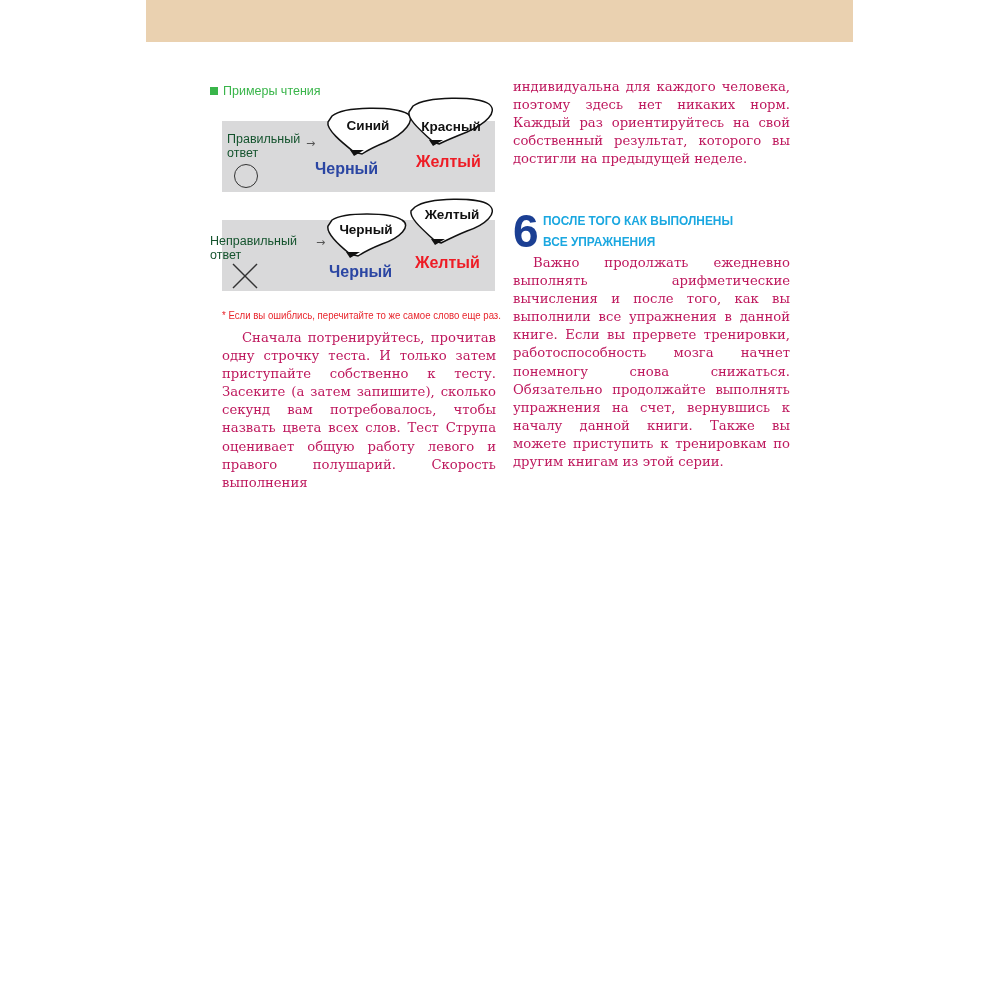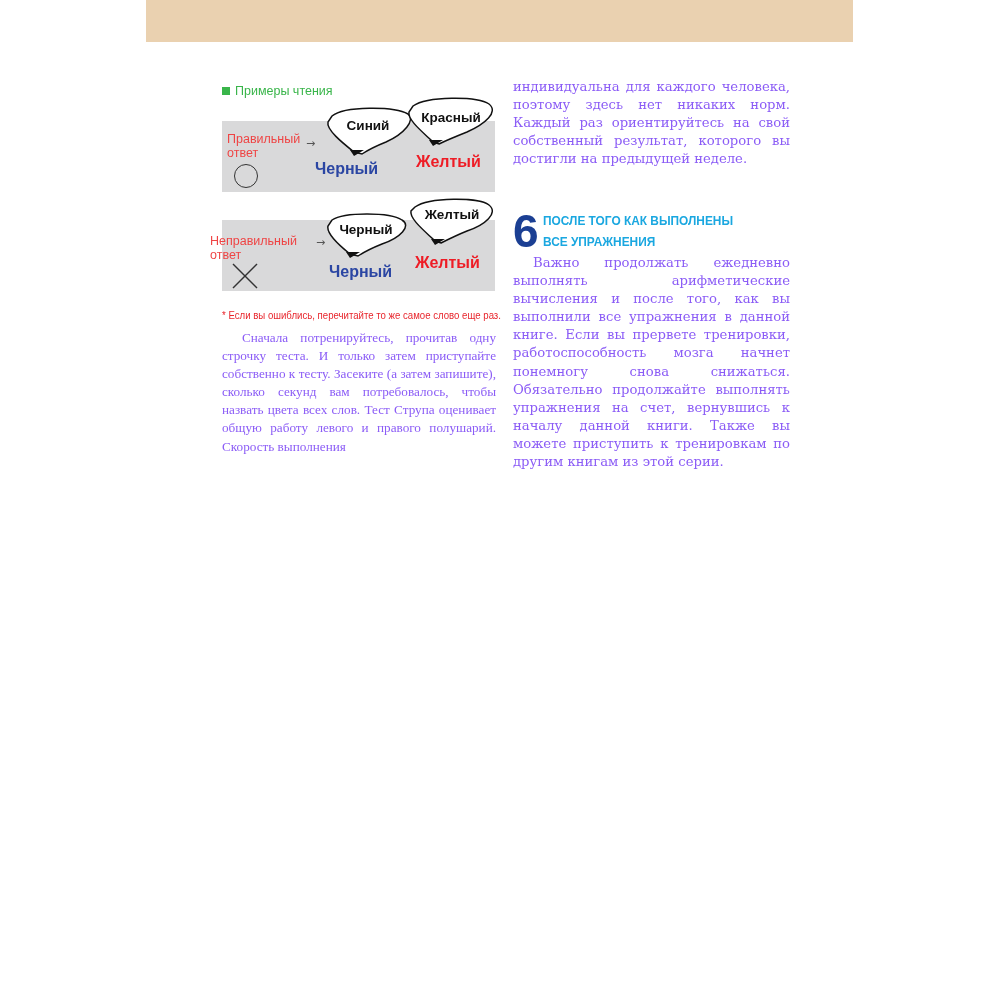--- a/index.html
+++ b/index.html
@@ -1,26 +1,26 @@
 <!DOCTYPE html>
 <html><head>
 <meta charset="utf-8">
 <style>
   html, body { margin: 0; padding: 0; }
   body { width: 1000px; height: 1000px; background: #ffffff; position: relative; overflow: hidden; font-family: "Liberation Serif", serif; }
   .banner { position: absolute; left: 146px; top: 0; width: 707px; height: 42px; background: #ead1b0; }
-  .serif-text { font-family: "DejaVu Serif", "Liberation Serif", serif; font-size: 13.2px; line-height: 18.1px; color: #8b5cf6; text-align: justify; text-align-last: left; }
-  .para-col-left { position: absolute; left: 222px; top: 329px; width: 274px; font-family: Liberation Serif, serif; }
+  .serif-text { font-family: "DejaVu Serif", "Liberation Serif", serif; font-size: 13.2px; line-height: 18.1px; color: #be185d; text-align: justify; text-align-last: left; }
+  .para-col-left { position: absolute; left: 222px; top: 329px; width: 274px; }
   .para-col-right-top { position: absolute; left: 513px; top: 78px; width: 277px; }
   .para-col-right-bottom { position: absolute; left: 513px; top: 254px; width: 277px; }
   .indent { text-indent: 20px; }
-  .section-label { position: absolute; left: 222px; top: 84px; font-family: "Liberation Sans", sans-serif; font-size: 12.5px; color: #39b54a; display: flex; align-items: center; }
+  .section-label { position: absolute; left: 210px; top: 84px; font-family: "Liberation Sans", sans-serif; font-size: 12.5px; color: #39b54a; display: flex; align-items: center; }
   .section-label .sq { width: 8px; height: 8px; background: #39b54a; margin-right: 5px; display: inline-block; }
   .gray-box { position: absolute; left: 222px; width: 273px; height: 71px; background: #d9d9da; }
-  .box-label { position: absolute; font-family: "Liberation Sans", sans-serif; font-size: 12.5px; line-height: 14px; color: #ef4444; }
+  .box-label { position: absolute; font-family: "Liberation Sans", sans-serif; font-size: 12.5px; line-height: 14px; color: #14532d; }
   .arrow { position: absolute; font-family: "DejaVu Sans", sans-serif; font-size: 11px; color: #555; }
   .bubble { position: absolute; }
   .bubble svg { position: absolute; left: 0; top: 0; overflow: visible; }
   .bubble-text { position: absolute; left: 0; width: 100%; text-align: center; font-family: "Liberation Sans", sans-serif; font-weight: bold; font-size: 13.5px; color: #111; }
   .color-word { position: absolute; font-family: "Liberation Sans", sans-serif; font-weight: bold; font-size: 16px; }
   .blue { color: #2b46a3; }
   .red { color: #ee1c25; }
   .note { position: absolute; left: 222px; top: 309px; font-family: "Liberation Sans", sans-serif; font-size: 11.2px; color: #e8262d; transform: scaleX(0.86); transform-origin: left; white-space: nowrap; }
   .heading { position: absolute; left: 513px; top: 208px; display: flex; align-items: center; }
   .heading .num { font-family: "Liberation Sans", sans-serif; font-weight: bold; font-size: 46px; color: #1b3f93; line-height: 46px; margin-right: 4px; }
@@ -51,21 +51,21 @@
   </svg>
   <div class="bubble-text" style="top:10px;">Синий</div>
 </div>
 <div class="color-word blue" style="left:315px; top:160px;">Черный</div>
 
 <div class="bubble" style="left:407px; top:98px; width:88px; height:50px;">
   <svg width="88" height="50">
     <path d="M6,8 C20,-2 70,-2 82,6 C92,14 78,26 60,34 C50,38 40,42 32,46 L26,44 C18,36 0,22 2,14 Z" fill="#fff" stroke="#111" stroke-width="1.5"></path>
     <path d="M22,42 L36,42 L26,48 Z" fill="#111"></path>
   </svg>
-  <div class="bubble-text" style="top:12px;">Красный</div>
+  <div class="bubble-text" style="top:21px;">Красный</div>
 </div>
 <div class="color-word red" style="left:416px; top:153px;">Желтый</div>
 
 <div class="gray-box" style="top:220px;"></div>
 <div class="box-label" style="left:210px; top:234px;">
   <div>Неправильный</div>
   <div>ответ</div>
 </div>
 <span class="arrow" style="left:316px; top:236px;">→</span>
 <svg style="position:absolute; left:232px; top:263px;" width="26" height="26">

